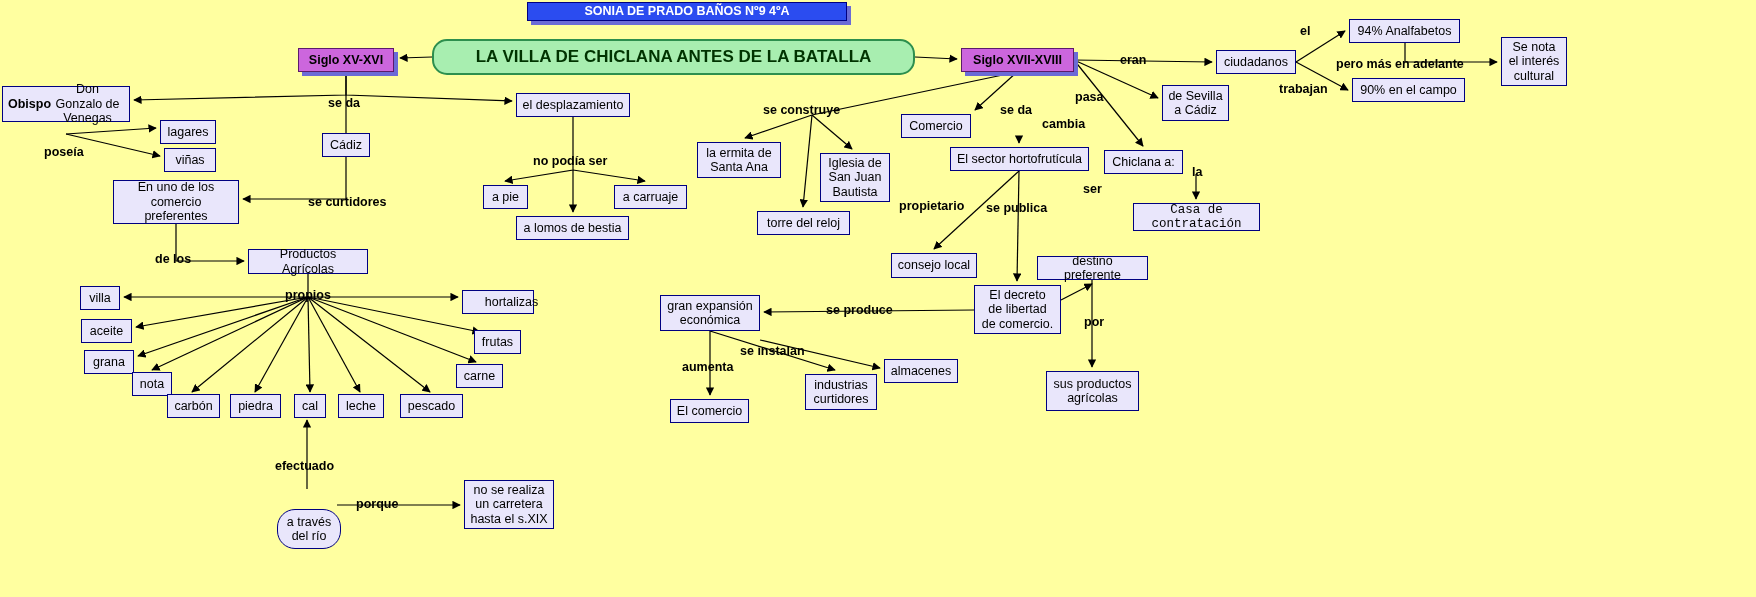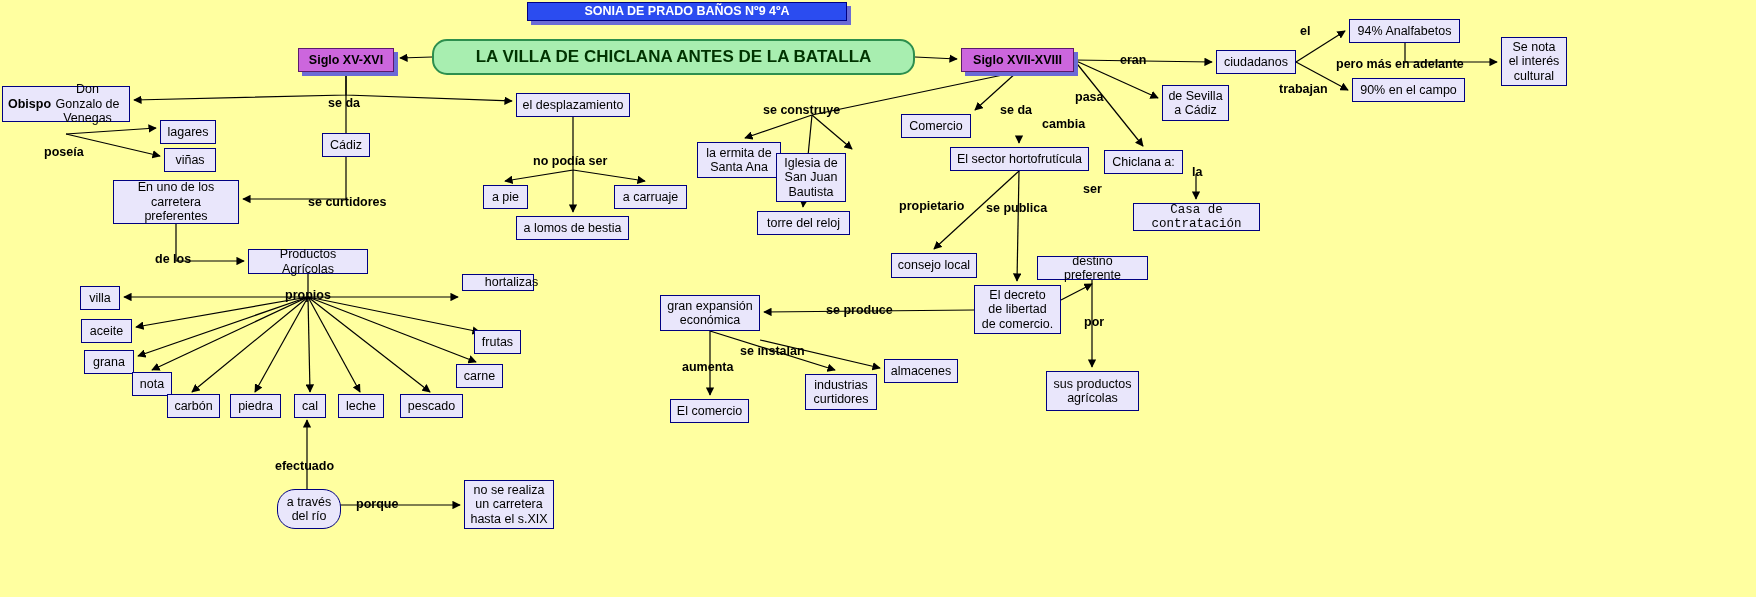--- a/index.html
+++ b/index.html
@@ -148,45 +148,45 @@
       <div class="node header-node" style="left: 527px; top: 2px; width: 320px; height: 19px;">SONIA DE PRADO BAÑOS Nº9 4ºA</div>
       <div class="node title-node" style="left: 432px; top: 39px; width: 483px; height: 36px;">LA VILLA DE CHICLANA ANTES DE LA BATALLA</div>
       <div class="node purple-node" style="left: 298px; top: 48px; width: 96px; height: 24px;">Siglo XV-XVI</div>
       <div class="node purple-node" style="left: 961px; top: 48px; width: 113px; height: 24px;">Siglo XVII-XVIII</div>
       <div class="node lav-node" style="left: 2px; top: 86px; width: 128px; height: 36px;"><span style="font-weight:bold">Obispo</span> Don Gonzalo de Venegas</div>
       <div class="node lav-node" style="left: 516px; top: 93px; width: 114px; height: 24px;">el desplazamiento</div>
       <div class="node lav-node" style="left: 322px; top: 133px; width: 48px; height: 24px;">Cádiz</div>
       <div class="node lav-node" style="left: 160px; top: 120px; width: 56px; height: 24px;">lagares</div>
       <div class="node lav-node" style="left: 164px; top: 148px; width: 52px; height: 24px;">viñas</div>
       <div class="node lav-node" style="left: 113px; top: 180px; width: 126px; height: 44px;">En uno de los
-carretera preferentes</div>
+comercio preferentes</div>
       <div class="node lav-node" style="left: 483px; top: 185px; width: 45px; height: 24px;">a pie</div>
       <div class="node lav-node" style="left: 614px; top: 185px; width: 73px; height: 24px;">a carruaje</div>
       <div class="node lav-node" style="left: 516px; top: 216px; width: 113px; height: 24px;">a lomos de bestia</div>
       <div class="node lav-node" style="left: 248px; top: 249px; width: 120px; height: 25px;">Productos Agrícolas</div>
       <div class="node lav-node" style="left: 80px; top: 286px; width: 40px; height: 24px;">villa</div>
       <div class="node lav-node" style="left: 81px; top: 319px; width: 51px; height: 24px;">aceite</div>
       <div class="node lav-node" style="left: 84px; top: 350px; width: 50px; height: 24px;">grana</div>
       <div class="node lav-node" style="left: 132px; top: 372px; width: 40px; height: 24px;">nota</div>
       <div class="node lav-node" style="left: 167px; top: 394px; width: 53px; height: 24px;">carbón</div>
       <div class="node lav-node" style="left: 230px; top: 394px; width: 51px; height: 24px;">piedra</div>
       <div class="node lav-node" style="left: 294px; top: 394px; width: 32px; height: 24px;">cal</div>
       <div class="node lav-node" style="left: 338px; top: 394px; width: 46px; height: 24px;">leche</div>
       <div class="node lav-node" style="left: 400px; top: 394px; width: 63px; height: 24px;">pescado</div>
       <div class="node lav-node" style="left: 456px; top: 364px; width: 47px; height: 24px;">carne</div>
       <div class="node lav-node" style="left: 474px; top: 330px; width: 47px; height: 24px; text-align: right;">frutas</div>
-      <div class="node lav-node" style="left: 462px; top: 274px; width: 72px; height: 17px; padding-left: 32px;">hortalizas</div>
-      <div class="node lav-node" style="left: 277px; top: 489px; width: 64px; height: 40px; border-radius: 18px;">a través
+      <div class="node lav-node" style="left: 462px; top: 290px; width: 72px; height: 24px; padding-left: 32px;">hortalizas</div>
+      <div class="node lav-node" style="left: 277px; top: 509px; width: 64px; height: 40px; border-radius: 18px;">a través
 del río</div>
       <div class="node lav-node" style="left: 464px; top: 480px; width: 90px; height: 49px;">no se realiza
 un carretera
 hasta el s.XIX</div>
       <div class="node lav-node" style="left: 697px; top: 142px; width: 84px; height: 36px;">la ermita de
 Santa Ana</div>
-      <div class="node lav-node" style="left: 776px; top: 153px; width: 70px; height: 49px;">Iglesia de
+      <div class="node lav-node" style="left: 820px; top: 153px; width: 70px; height: 49px;">Iglesia de
 San Juan
 Bautista</div>
       <div class="node lav-node" style="left: 757px; top: 211px; width: 93px; height: 24px;">torre del reloj</div>
       <div class="node lav-node" style="left: 901px; top: 114px; width: 70px; height: 24px;">Comercio</div>
       <div class="node lav-node" style="left: 950px; top: 147px; width: 139px; height: 24px;">El sector hortofrutícula</div>
       <div class="node lav-node" style="left: 891px; top: 253px; width: 86px; height: 25px;">consejo local</div>
       <div class="node lav-node" style="left: 974px; top: 285px; width: 87px; height: 49px;">El decreto
 de libertad
 de comercio.</div>
       <div class="node lav-node" style="left: 660px; top: 295px; width: 100px; height: 36px;">gran expansión

